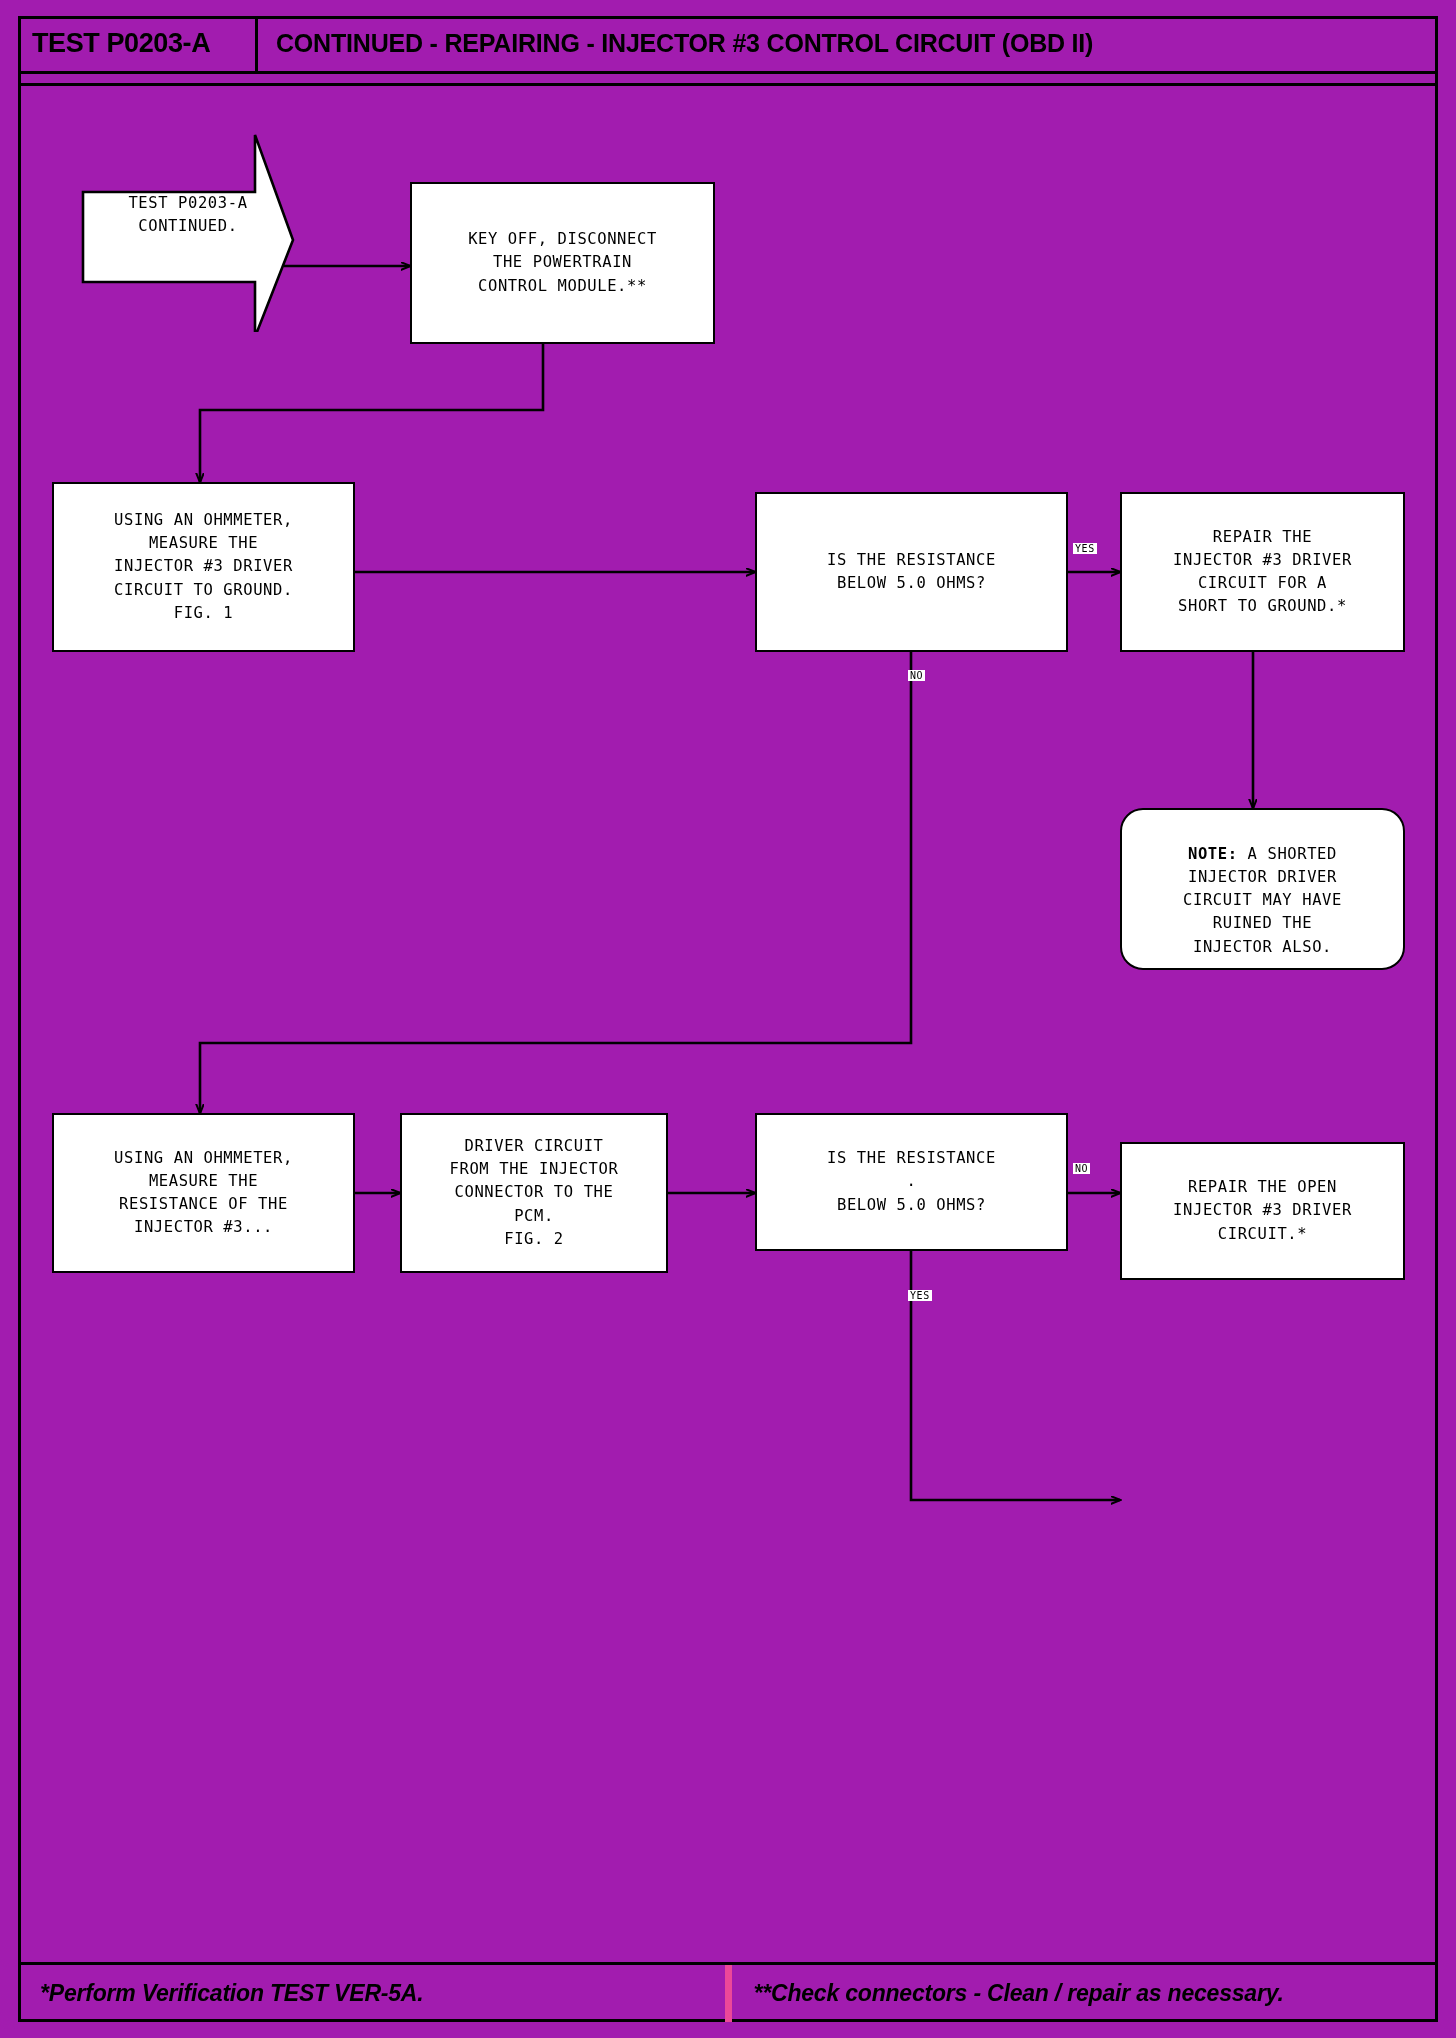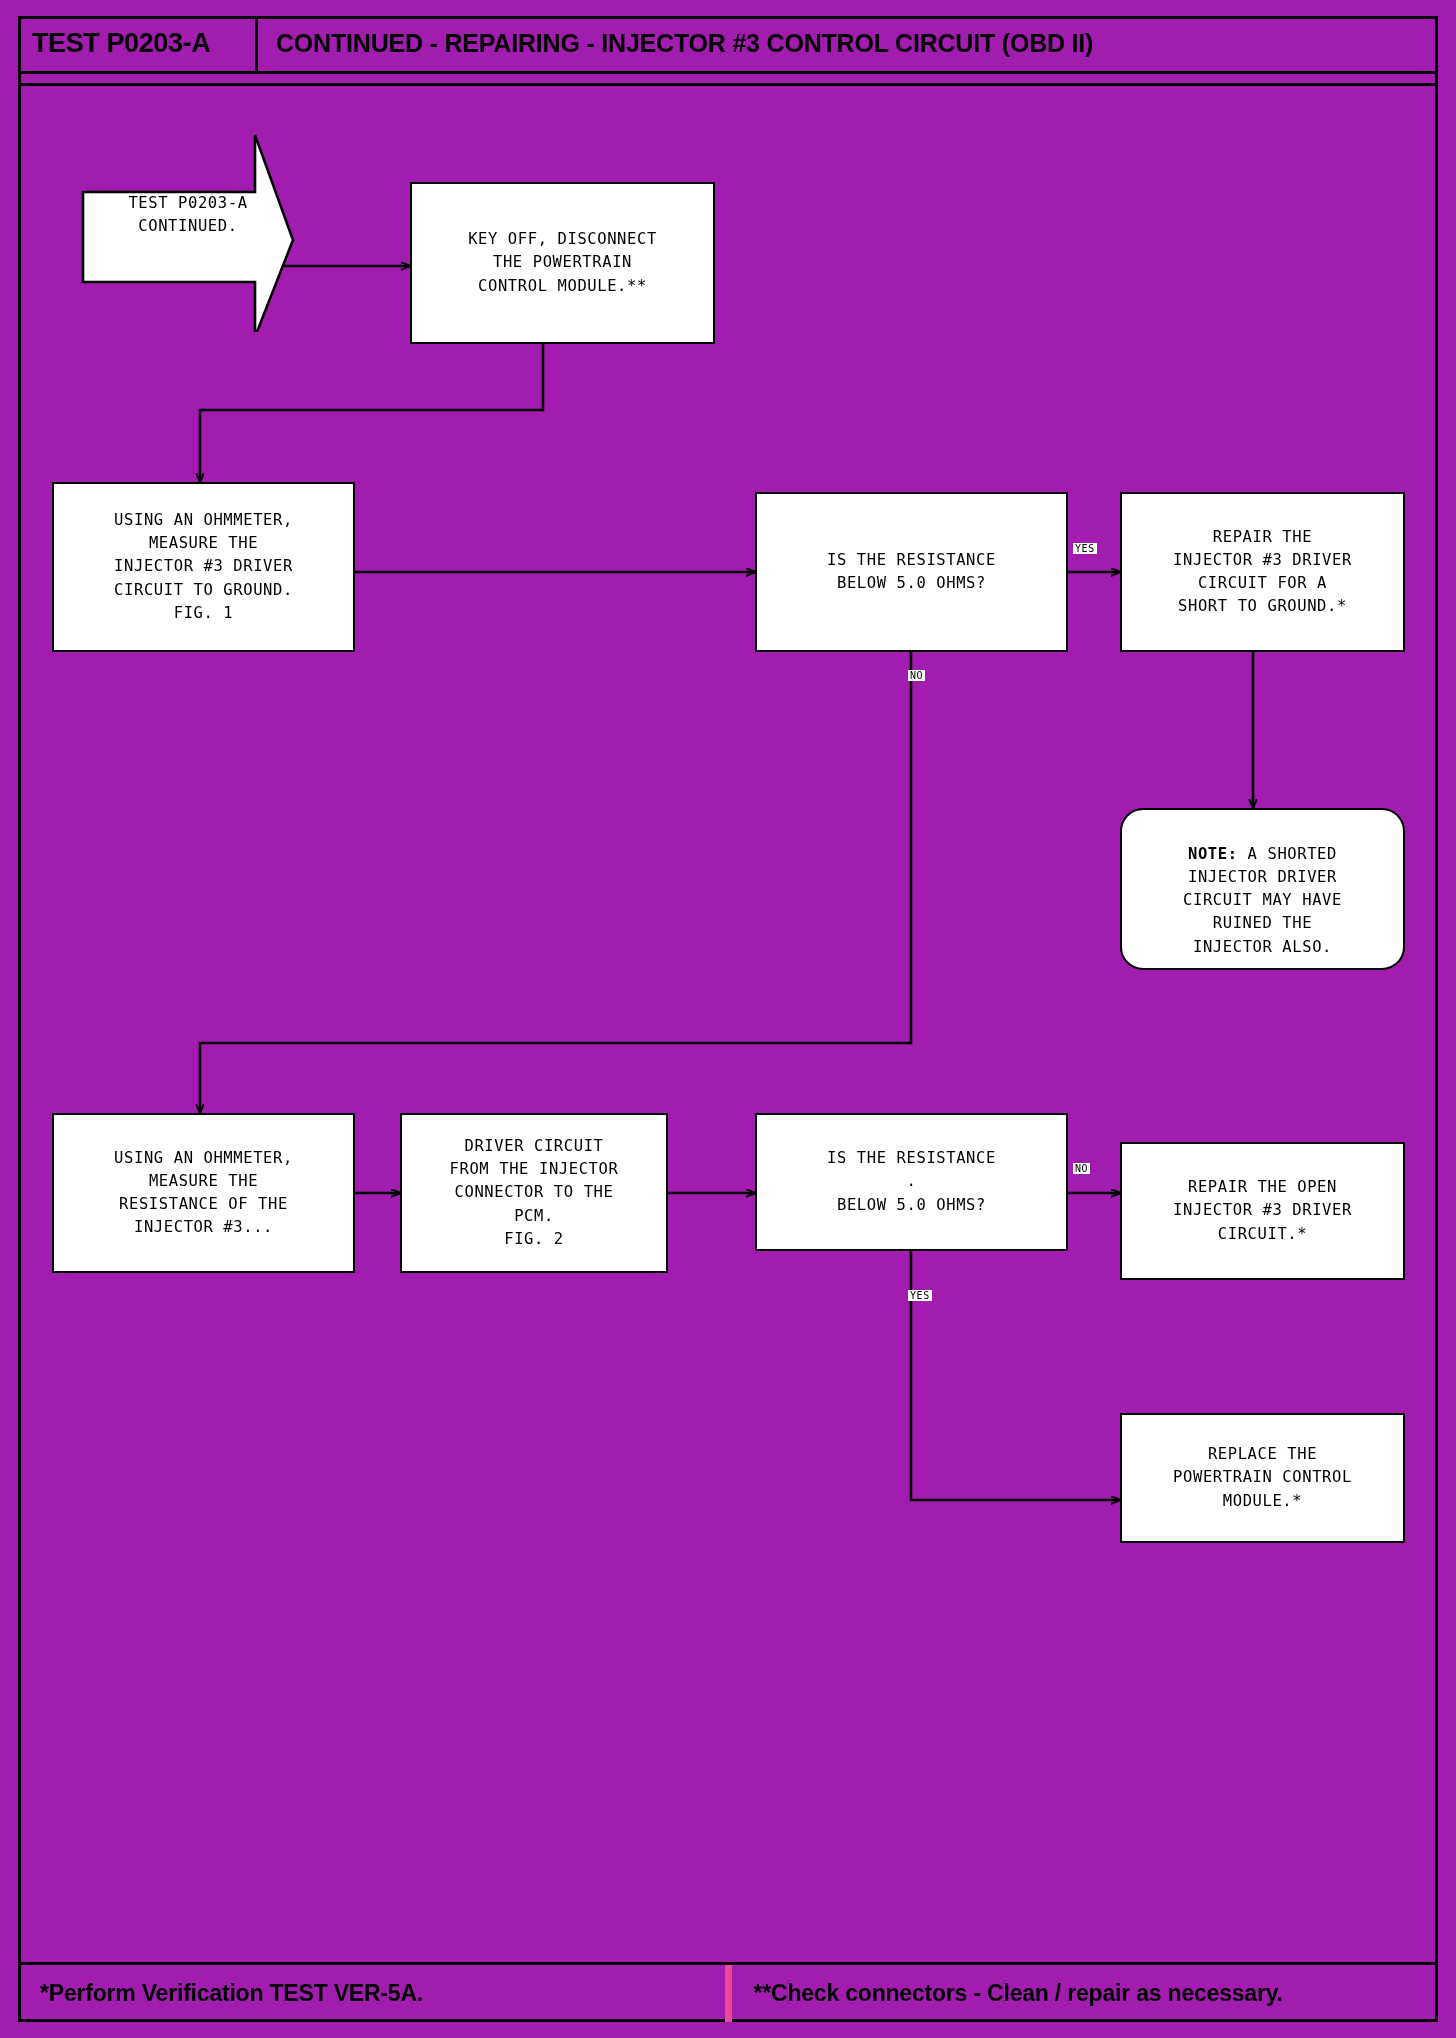--- a/index.html
+++ b/index.html
@@ -152,20 +152,21 @@
     display: flex;
     align-items: stretch;
   }
   .footer-cell {
     flex: 1;
     display: flex;
     align-items: center;
     padding-left: 22px;
     font-size: 23px;
     font-weight: bold;
+    font-style: italic;
     letter-spacing: -0.2px;
     color: #000;
   }
   .footer-cell.right {
     border-left: 7px solid #ec4899;
   }
 </style>
 </head>
 <body>
 
@@ -257,23 +258,20 @@
 FIG. 2</div>
 
   <div class="node" style="left:755px; top:1113px; width:313px; height:138px;">IS THE RESISTANCE
 .
 BELOW 5.0 OHMS?</div>
 
   <div class="node" style="left:1120px; top:1142px; width:285px; height:138px;">REPAIR THE OPEN
 INJECTOR #3 DRIVER
 CIRCUIT.*</div>
 
-  <div class="node" style="left:1120px; top:1413px; width:285px; height:130px;">REPLACE THE
-POWERTRAIN CONTROL
-MODULE.*</div>
 
   <div class="branch-label" style="left:1073px; top:543px;">YES</div>
   <div class="branch-label" style="left:908px; top:670px;">NO</div>
   <div class="branch-label" style="left:1073px; top:1163px;">NO</div>
   <div class="branch-label" style="left:908px; top:1290px;">YES</div>
 
   <div class="footer-bar">
     <div class="footer-cell">*Perform Verification TEST VER-5A.</div>
     <div class="footer-cell right">**Check connectors - Clean / repair as necessary.</div>
   </div>

